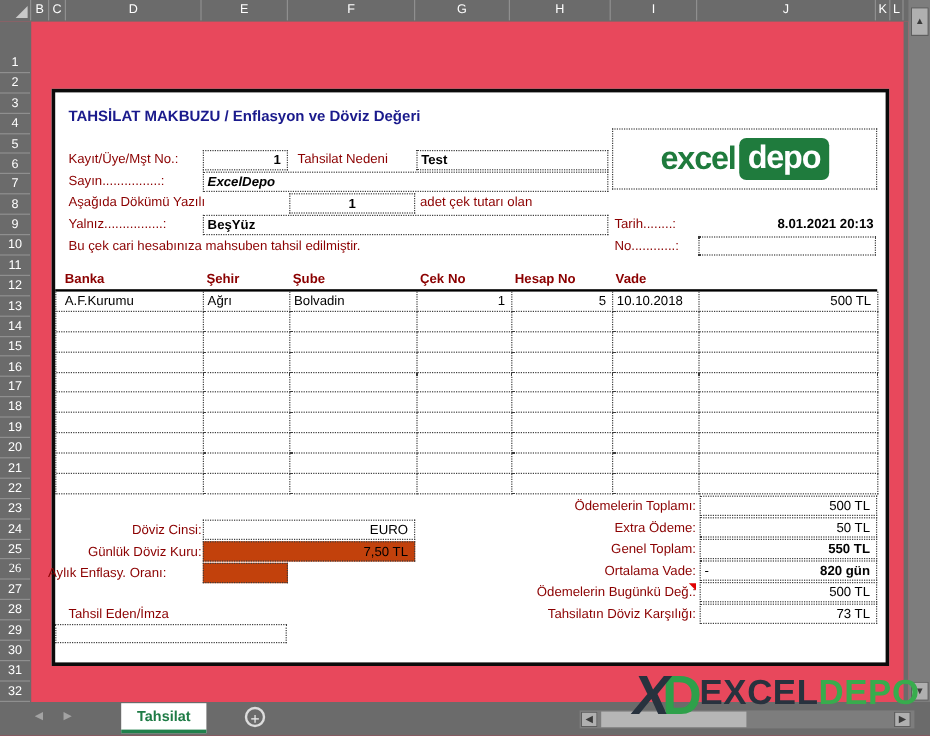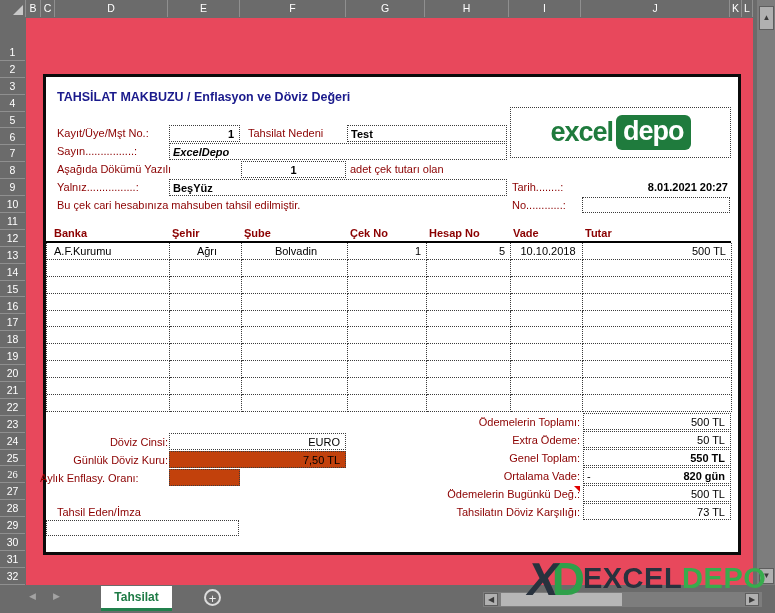--- a/index.html
+++ b/index.html
@@ -48,21 +48,21 @@
   .tbl-head{position:absolute;left:46px;top:225px;width:685px;height:16px;display:grid;
             grid-template-columns:123px 72px 106px 79px 84px 72px 149px;z-index:12;}
   .hcell{color:#8B0000;font-weight:bold;font-size:11px;line-height:16px;padding-left:3px;white-space:nowrap;}
   .hcell:first-child{padding-left:8px;}
   .tbl-underline{position:absolute;left:46px;top:241px;width:685px;height:2px;background:#000;z-index:12;}
   .tbl-grid{position:absolute;left:46px;top:243px;width:685px;height:169px;display:grid;
             grid-template-columns:123px 72px 106px 79px 84px 72px 149px;
             grid-auto-rows:16.9px;border-left:1px dotted #3C3C3C;border-top:0;z-index:12;box-sizing:border-box;}
   .cell{border-right:1px dotted #3C3C3C;border-bottom:1px dotted #3C3C3C;font-size:11px;color:#000;
         line-height:16px;white-space:nowrap;overflow:hidden;box-sizing:border-box;}
-  .cell.l{padding-left:3px;text-align:center;}
+  .cell.l{padding-left:3px;}
   .cell.l0{padding-left:7px;}
   .cell.r{text-align:right;padding-right:5px;}
   
   .sum-label{position:absolute;width:290px;text-align:right;color:#8B0000;font-size:11px;white-space:nowrap;z-index:12;}
   .sum-box{position:absolute;left:583px;width:148px;height:17px;border:1px dotted #3C3C3C;background:#fff;
            font-size:11px;display:flex;align-items:center;justify-content:flex-end;padding-right:5px;box-sizing:border-box;z-index:12;}
   .dash{position:absolute;left:587px;font-size:11px;color:#000;z-index:13;}
   .cmt{position:absolute;width:0;height:0;border-top:6px solid #E00000;border-left:6px solid transparent;z-index:13;}
   
   .logo-box{position:absolute;left:510px;top:107px;width:221px;height:51px;border:1px dotted #3C3C3C;
@@ -151,39 +151,38 @@
   <div class="lbl" style="left:57px;top:145px;">Sayın................:</div>
   <div class="box l b i" style="left:169px;top:143px;width:338px;height:17px;">ExcelDepo</div>
 
   <div class="lbl" style="left:57px;top:163px;">Aşağıda Dökümü Yazılı</div>
   <div class="box c b" style="left:241px;top:161px;width:105px;height:17px;">1</div>
   <div class="lbl" style="left:350px;top:163px;">adet çek tutarı olan</div>
 
   <div class="lbl" style="left:57px;top:181px;">Yalnız................:</div>
   <div class="box l b" style="left:169px;top:179px;width:338px;height:17px;">BeşYüz</div>
   <div class="lbl" style="left:512px;top:181px;">Tarih........:</div>
-  <div class="val-plain b" style="left:582px;top:181px;width:146px;text-align:right;">8.01.2021 20:27</div>
+  <div class="val-plain b" style="left:582px;top:181px;width:146px;text-align:right;">8.01.2021 20:13</div>
 
   <div class="lbl" style="left:57px;top:199px;">Bu çek cari hesabınıza mahsuben tahsil edilmiştir.</div>
   <div class="lbl" style="left:512px;top:199px;">No............:</div>
   <div class="box l" style="left:582px;top:197px;width:148px;height:16px;"></div>
 
   <div class="logo-box">
     <span class="logo-excel">excel</span>
     <span class="logo-depo">depo</span>
   </div>
 
   <div class="tbl-head" id="tblhead">
       <div class="hcell">Banka</div>
       <div class="hcell">Şehir</div>
       <div class="hcell">Şube</div>
       <div class="hcell">Çek No</div>
       <div class="hcell">Hesap No</div>
       <div class="hcell">Vade</div>
-      <div class="hcell">Tutar</div>
     </div>
   <div class="tbl-underline"></div>
   <div class="tbl-grid" id="tblgrid">
       <div class="cell l0">A.F.Kurumu</div>
       <div class="cell l">Ağrı</div>
       <div class="cell l">Bolvadin</div>
       <div class="cell r">1</div>
       <div class="cell r">5</div>
       <div class="cell l">10.10.2018</div>
       <div class="cell r">500 TL</div>

